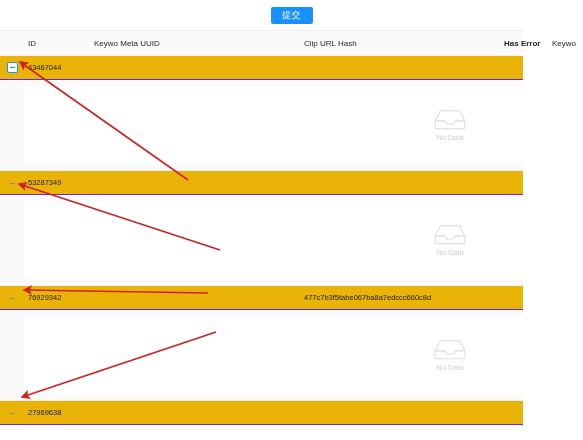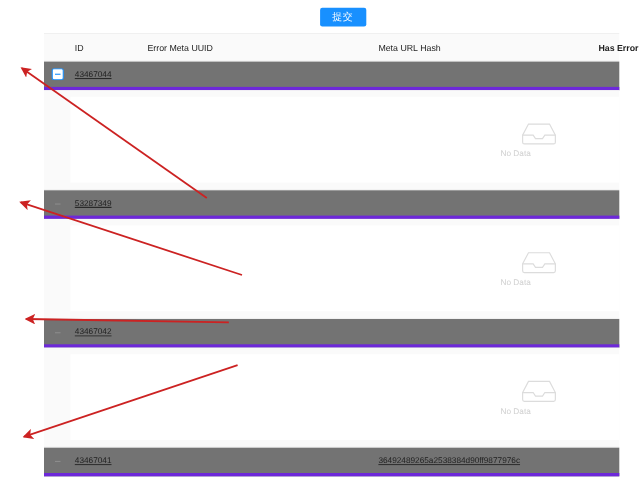--- a/index.html
+++ b/index.html
@@ -14,21 +14,20 @@
     overflow: hidden;
     font-family: "Liberation Sans", sans-serif;
     color: #000000;
     -webkit-font-smoothing: antialiased;
   }
 
   #app {
     position: absolute;
     inset: 0;
     background: #ffffff;
-    padding-left: 40px;
   }
 
   
   .toolbar {
     height: 30px;
     display: flex;
     align-items: center;
     justify-content: center;
     background: #ffffff;
   }
@@ -75,25 +74,24 @@
   .col-id     { width: 66px; flex: 0 0 66px; }
   .col-uuid   { width: 210px; flex: 0 0 210px; }
   .col-hash   { width: 200px; flex: 0 0 200px; }
   .col-err    { width: 48px; flex: 0 0 48px; font-weight: bold; }
   .col-kw     { width: 40px; flex: 0 0 40px; }
 
   .trow {
     display: flex;
     align-items: center;
     height: 23px;
-    background: #737373;
-    border-bottom: 3px solid #6d28d9;
+    background: #eab308;
+    border-bottom: 1px solid #6d28d9;
     font-size: 7.5px;
     color: #222222;
-    text-decoration: underline;
   }
   .td { font-size: 7.5px; }
 
   
   .expander {
     width: 11px;
     height: 11px;
     box-sizing: border-box;
     border: 1px solid #1890ff;
     border-radius: 2px;
@@ -132,21 +130,21 @@
     height: 78px;
     position: relative;
     box-sizing: border-box;
   }
   .empty {
     position: absolute;
     right: 38px;
     top: 50%;
     transform: translateY(-50%);
     width: 70px;
-    text-align: left;
+    text-align: center;
     color: #d0d0d0;
   }
   .empty-icon {
     display: block;
     margin: 0 auto 3px auto;
     width: 34px;
     height: 22px;
   }
   .empty-text {
     font-size: 7.5px;
@@ -168,22 +166,22 @@
 
   <div class="toolbar">
     <button class="submit-btn">提交</button>
   </div>
 
   <div class="table">
 
     <div class="thead">
       <div class="th col-expand"></div>
       <div class="th col-id">ID</div>
-      <div class="th col-uuid">Error Meta UUID</div>
-      <div class="th col-hash">Meta URL Hash</div>
+      <div class="th col-uuid">Keywo Meta UUID</div>
+      <div class="th col-hash">Clip URL Hash</div>
       <div class="th col-err">Has Error</div>
       <div class="th col-kw">Keywo</div>
     </div>
 
     <div id="tbody">
   <div class="trow">
     <div class="td col-expand">
       <div class="expander"></div>
     </div>
     <div class="td col-id">43467044</div>
@@ -223,45 +221,45 @@
         </svg>
         <div class="empty-text">No Data</div>
       </div>
     </div>
   </div>
 
   <div class="trow">
     <div class="td col-expand">
       <div class="expander plain"></div>
     </div>
-    <div class="td col-id">43467042</div>
-    <div class="td col-uuid"></div>
+    <div class="td col-id">76929342</div>
+    <div class="td col-uuid"></div>
+    <div class="td col-hash">477c7b3f5fabe067ba8a7edccc660c8d</div>
     <div class="td col-err"></div>
     <div class="td col-kw"></div>
   </div>
 
   <div class="expanded">
     <div class="inner-panel">
       <div class="empty">
         <svg class="empty-icon" viewBox="0 0 64 41">
           <path d="M4 24 L14 5 L50 5 L60 24 L60 36 Q60 39 57 39 L7 39 Q4 39 4 36 Z" fill="none" stroke="#dcdcdc" stroke-width="2"></path>
           <path d="M4 24 L22 24 L26 30 L38 30 L42 24 L60 24" fill="none" stroke="#dcdcdc" stroke-width="2"></path>
         </svg>
         <div class="empty-text">No Data</div>
       </div>
     </div>
   </div>
 
   <div class="trow">
     <div class="td col-expand">
       <div class="expander plain"></div>
     </div>
-    <div class="td col-id">43467041</div>
-    <div class="td col-uuid"></div>
-    <div class="td col-hash">36492489265a2538384d90ff9877976c</div>
+    <div class="td col-id">27969638</div>
+    <div class="td col-uuid"></div>
     <div class="td col-err"></div>
     <div class="td col-kw"></div>
   </div>
 </div>
 
   </div>
 
   <svg class="arrows" id="arrow-layer" width="583" height="440" viewBox="0 0 583 440">
       <defs>
         <marker id="ah" markerWidth="6" markerHeight="6" refX="5" refY="3" orient="auto" markerUnits="strokeWidth">

